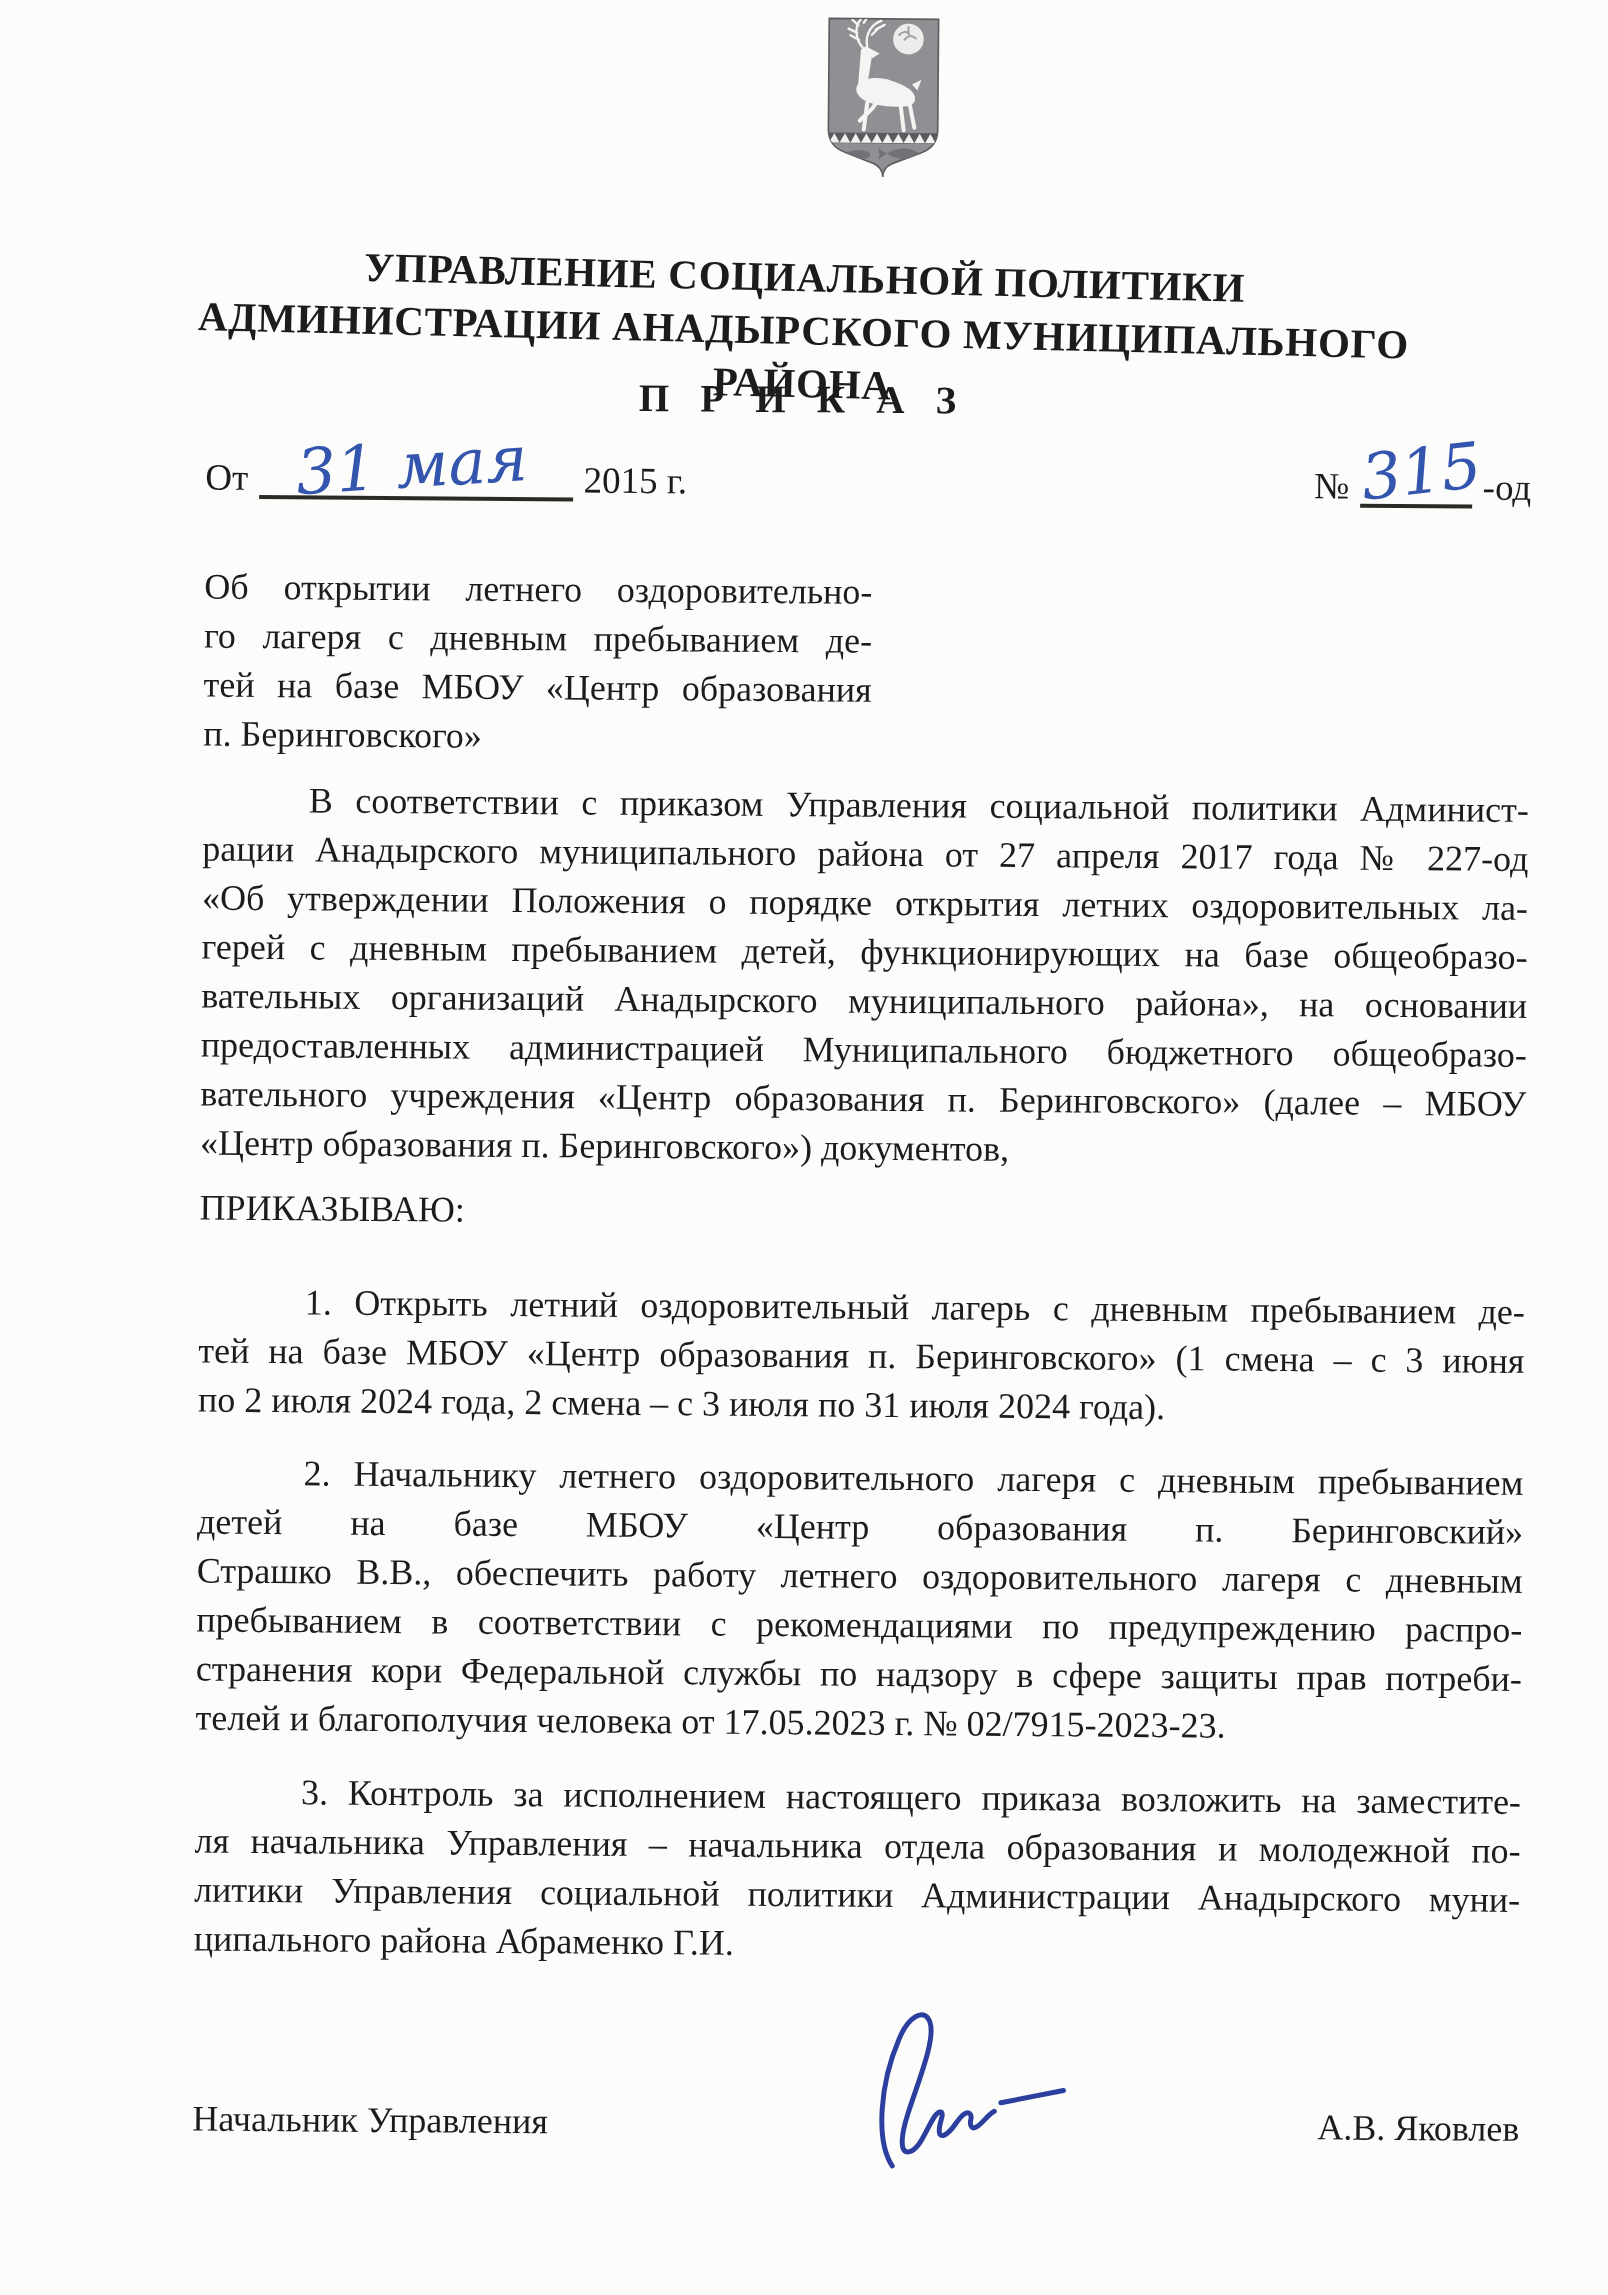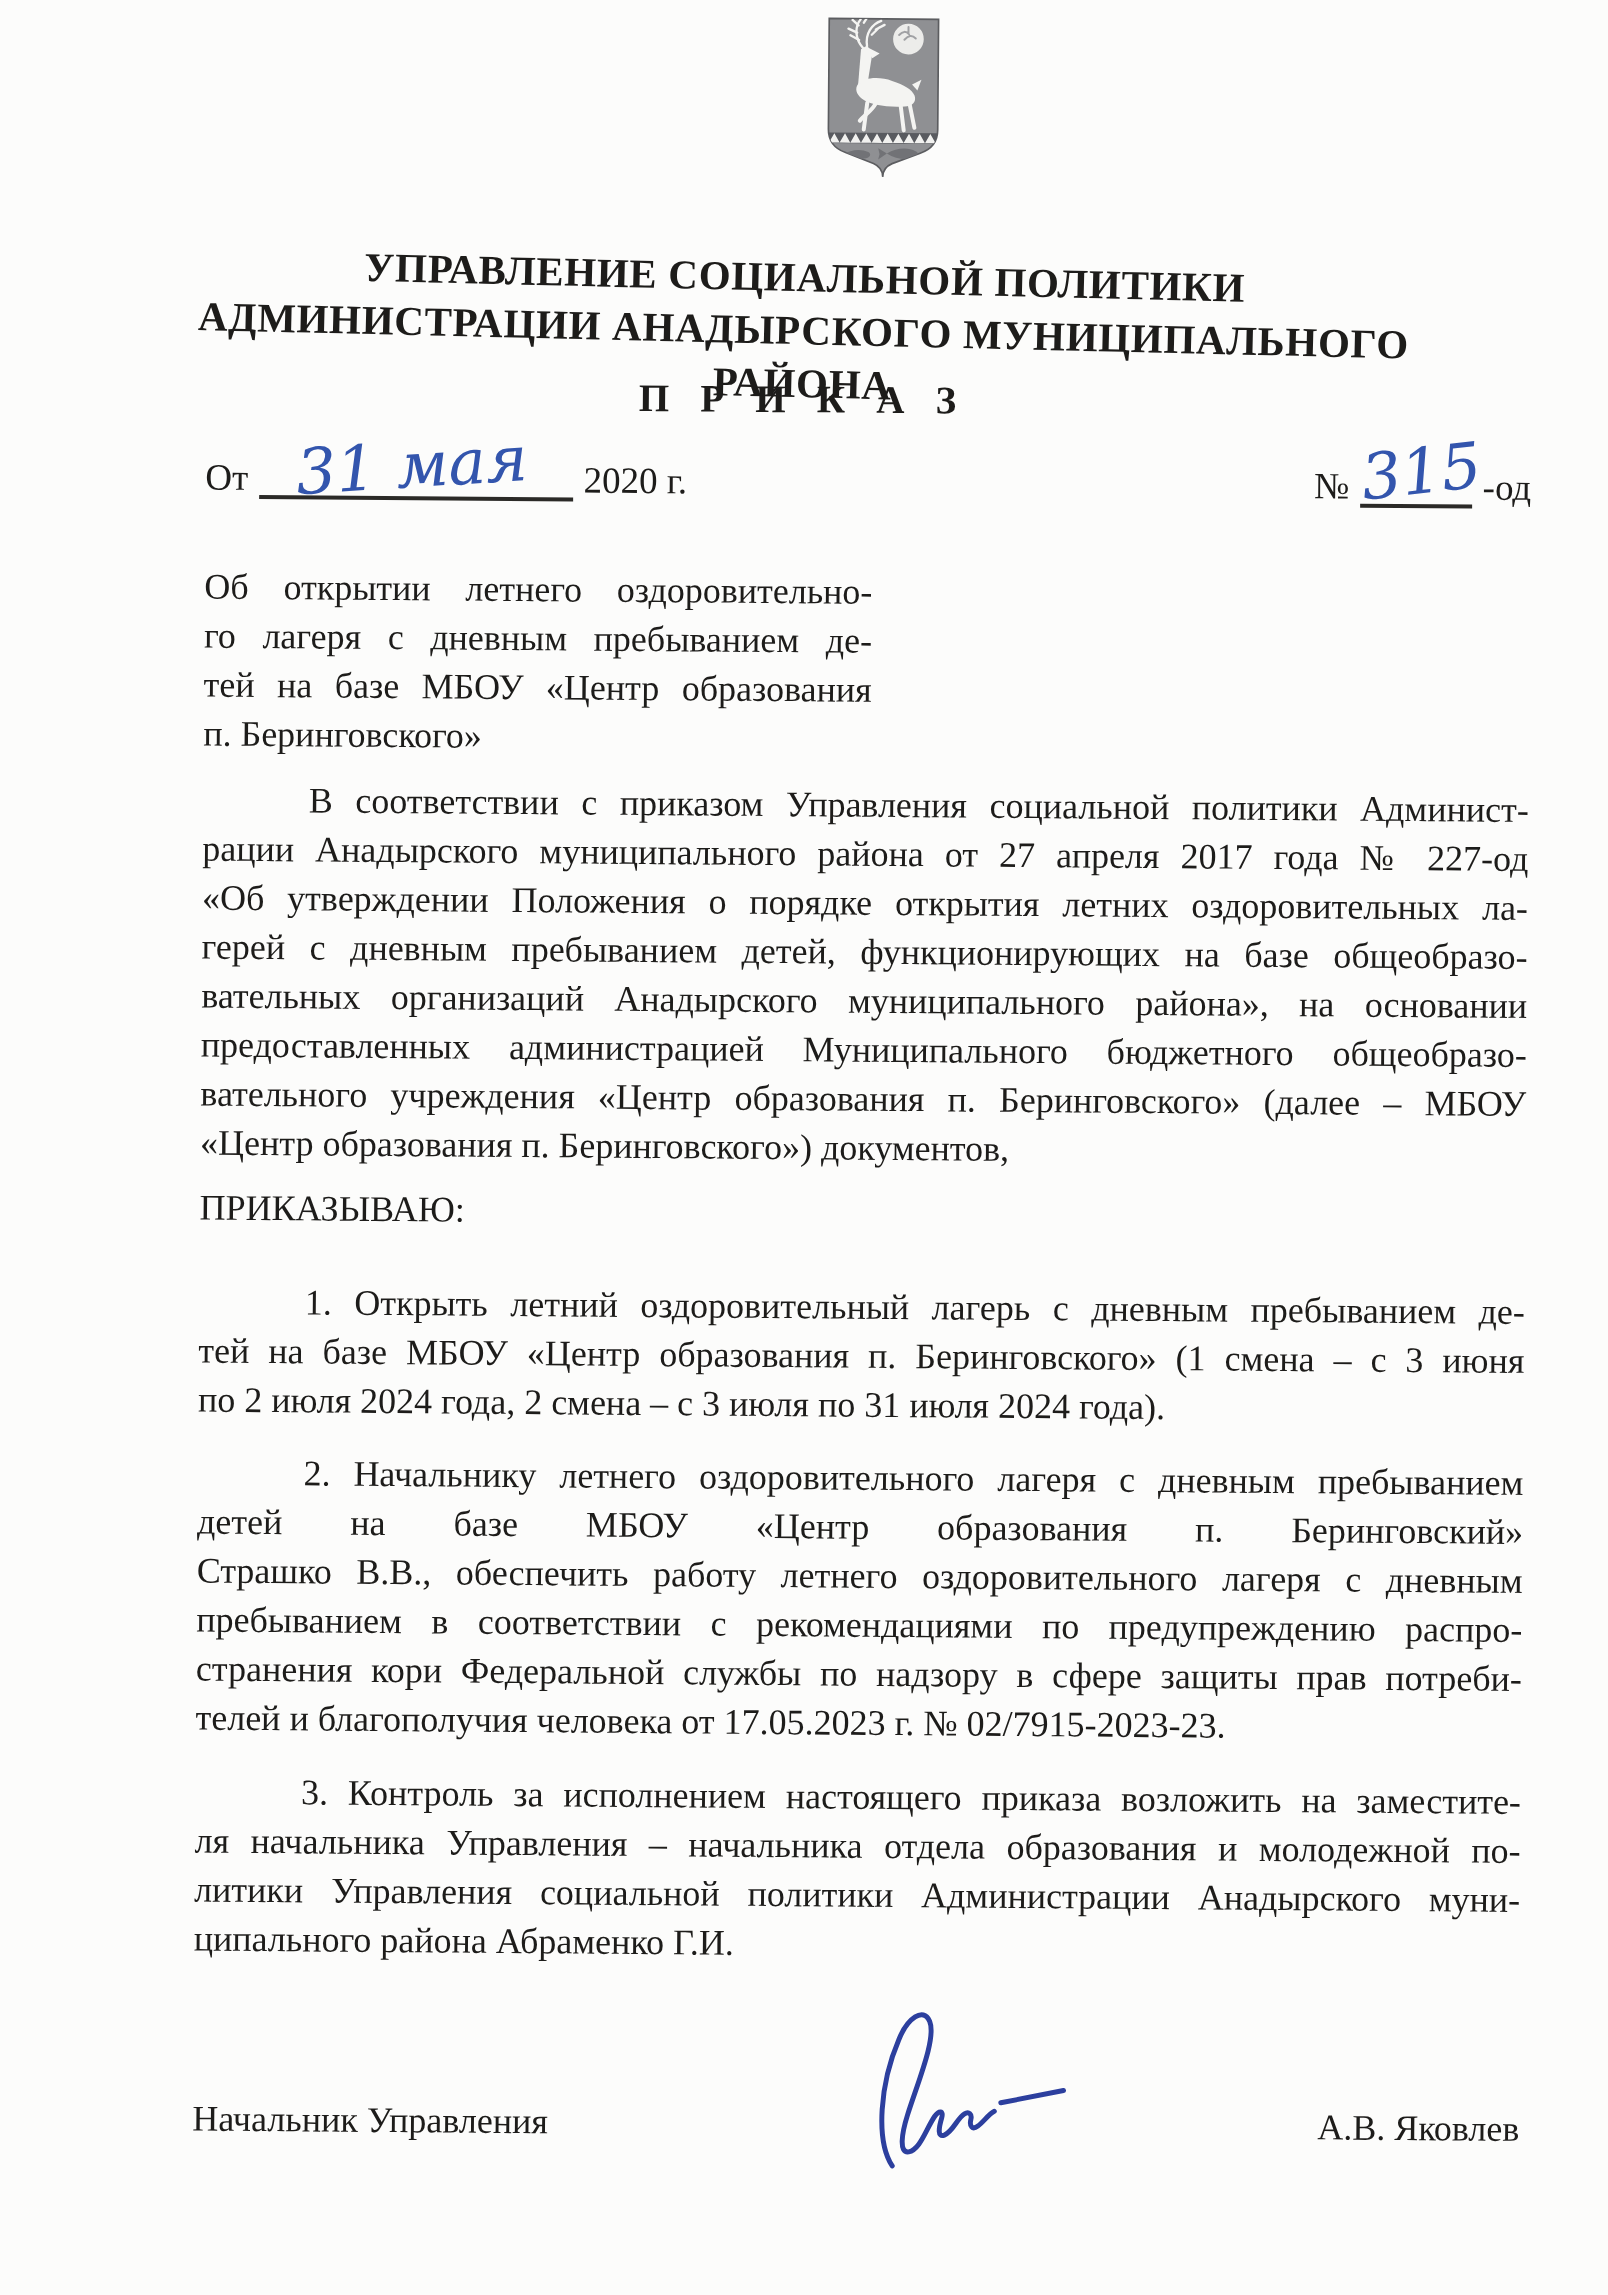--- a/index.html
+++ b/index.html
@@ -123,21 +123,21 @@
   </div>
 
   <div class="doctype">П Р И К А З</div>
 
   <div class="daterow">
     <div class="dgroup">
       <span>От</span>
       <span class="uline uline-date">
           <span class="hand hand-date">31 мая</span>
         </span>
-      <span>2020 г.</span>
+      <span>2015 г.</span>
     </div>
     <div class="dgroup">
       <span>№</span>
       <span class="uline uline-num">
           <span class="hand hand-num">315</span>
         </span>
       <span>-од</span>
     </div>
   </div>
 

